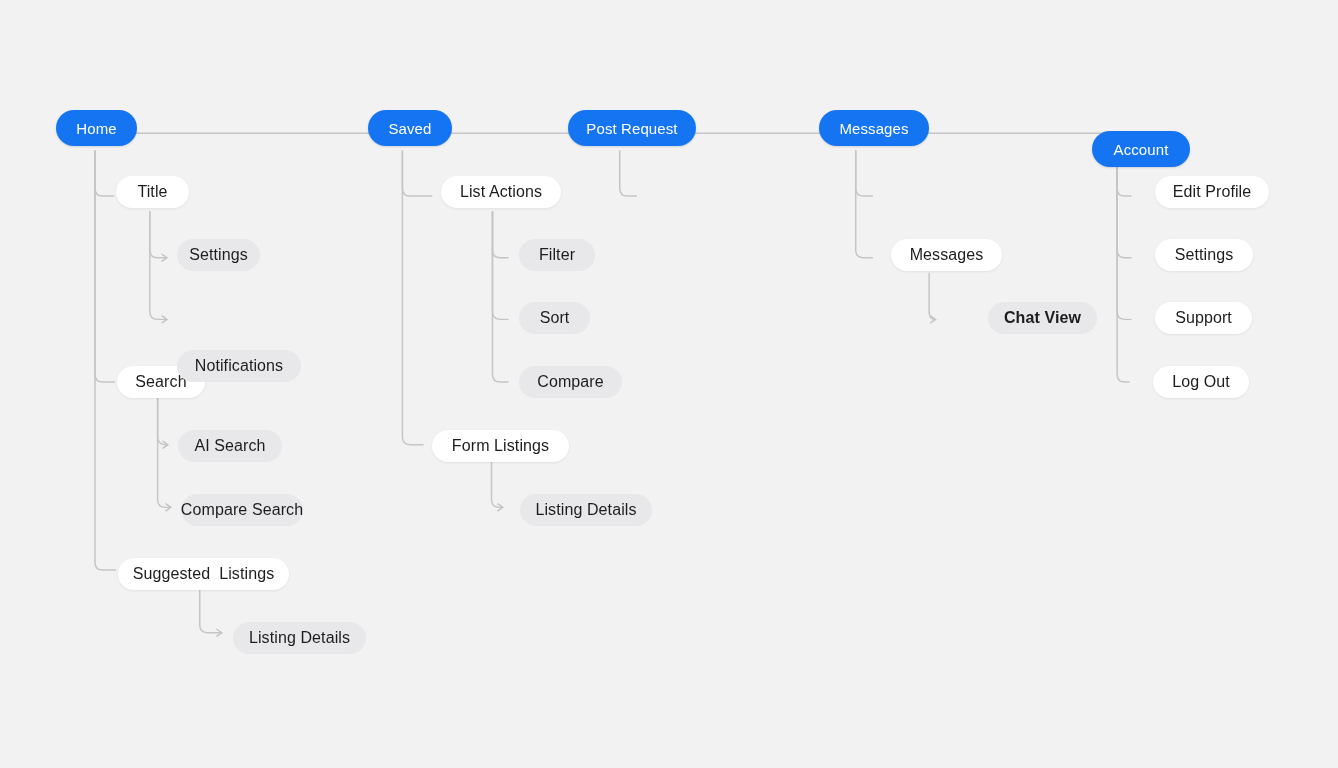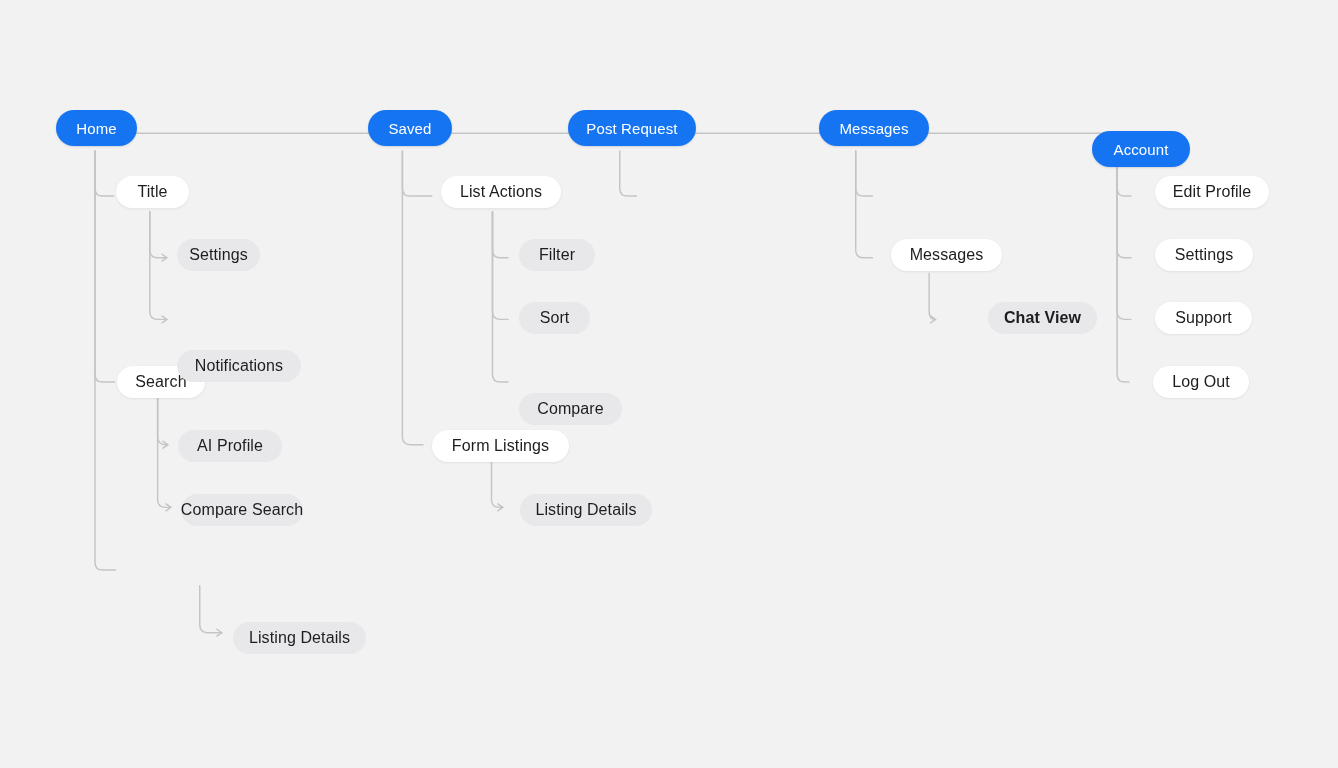--- a/index.html
+++ b/index.html
@@ -116,33 +116,34 @@
   </svg>
 
   <div class="node primary" style="left:56px;  top:110px; width:81px;">Home</div>
   <div class="node primary" style="left:368px; top:110px; width:84px;">Saved</div>
   <div class="node primary" style="left:568px; top:110px; width:128px;">Post Request</div>
   <div class="node primary" style="left:819px; top:110px; width:110px;">Messages</div>
   <div class="node primary" style="left:1092px;top:110px; width:98px;margin-top:21px;">Account</div>
 
   <div class="node secondary" style="left:116px; top:176px; width:73px;">Title</div>
   <div class="node secondary" style="left:117px; top:366px; width:88px;">Search</div>
+  <div class="node secondary" style="left:118px; top:558px; width:171px;">Suggested  Listings</div>
 
   <div class="node tertiary" style="left:177px; top:239px; width:83px;">Settings</div>
   <div class="node tertiary" style="left:177px; top:302px; width:124px;margin-top:48px;">Notifications</div>
-  <div class="node tertiary" style="left:178px; top:430px; width:104px;">AI Profile</div>
+  <div class="node tertiary" style="left:178px; top:430px; width:104px;">AI Search</div>
   <div class="node tertiary" style="left:181px; top:494px; width:122px;">Compare Search</div>
   <div class="node tertiary" style="left:233px; top:622px; width:133px;">Listing Details</div>
 
   <div class="node secondary" style="left:441px; top:176px; width:120px;">List Actions</div>
   <div class="node secondary" style="left:432px; top:430px; width:137px;">Form Listings</div>
 
   <div class="node tertiary" style="left:519px; top:239px; width:76px;">Filter</div>
   <div class="node tertiary" style="left:519px; top:302px; width:71px;">Sort</div>
-  <div class="node tertiary" style="left:519px; top:366px; width:103px;margin-top:27px;">Compare</div>
+  <div class="node tertiary" style="left:519px; top:366px; width:103px;">Compare</div>
   <div class="node tertiary" style="left:520px; top:494px; width:132px;">Listing Details</div>
 
 
   <div class="node secondary" style="left:891px; top:239px; width:111px;">Messages</div>
   <div class="node tertiary" style="left:988px; top:302px; width:109px;font-weight:bold;">Chat View</div>
 
   <div class="node secondary" style="left:1155px; top:176px; width:114px;">Edit Profile</div>
   <div class="node secondary" style="left:1155px; top:239px; width:98px;">Settings</div>
   <div class="node secondary" style="left:1155px; top:302px; width:97px;">Support</div>
   <div class="node secondary" style="left:1153px; top:366px; width:96px;">Log Out</div>

